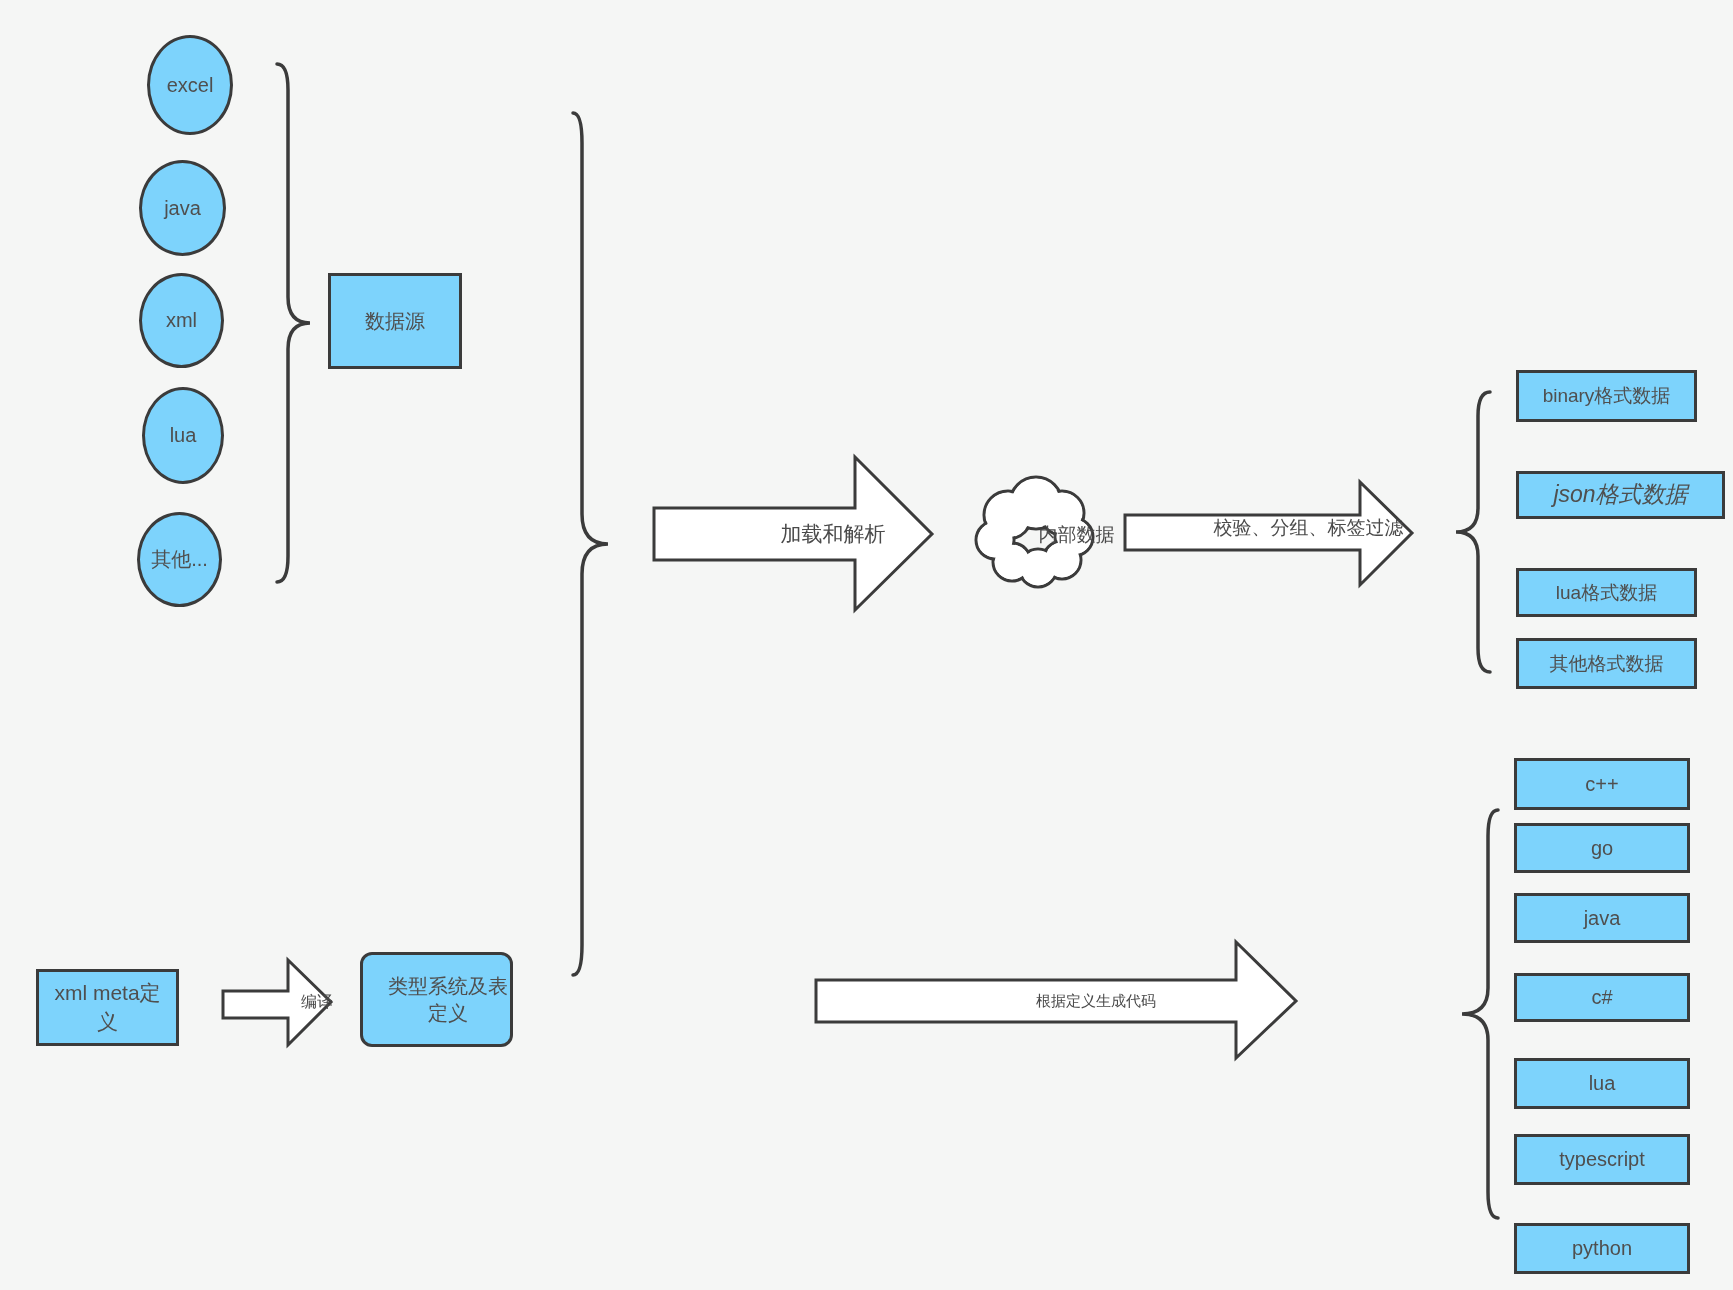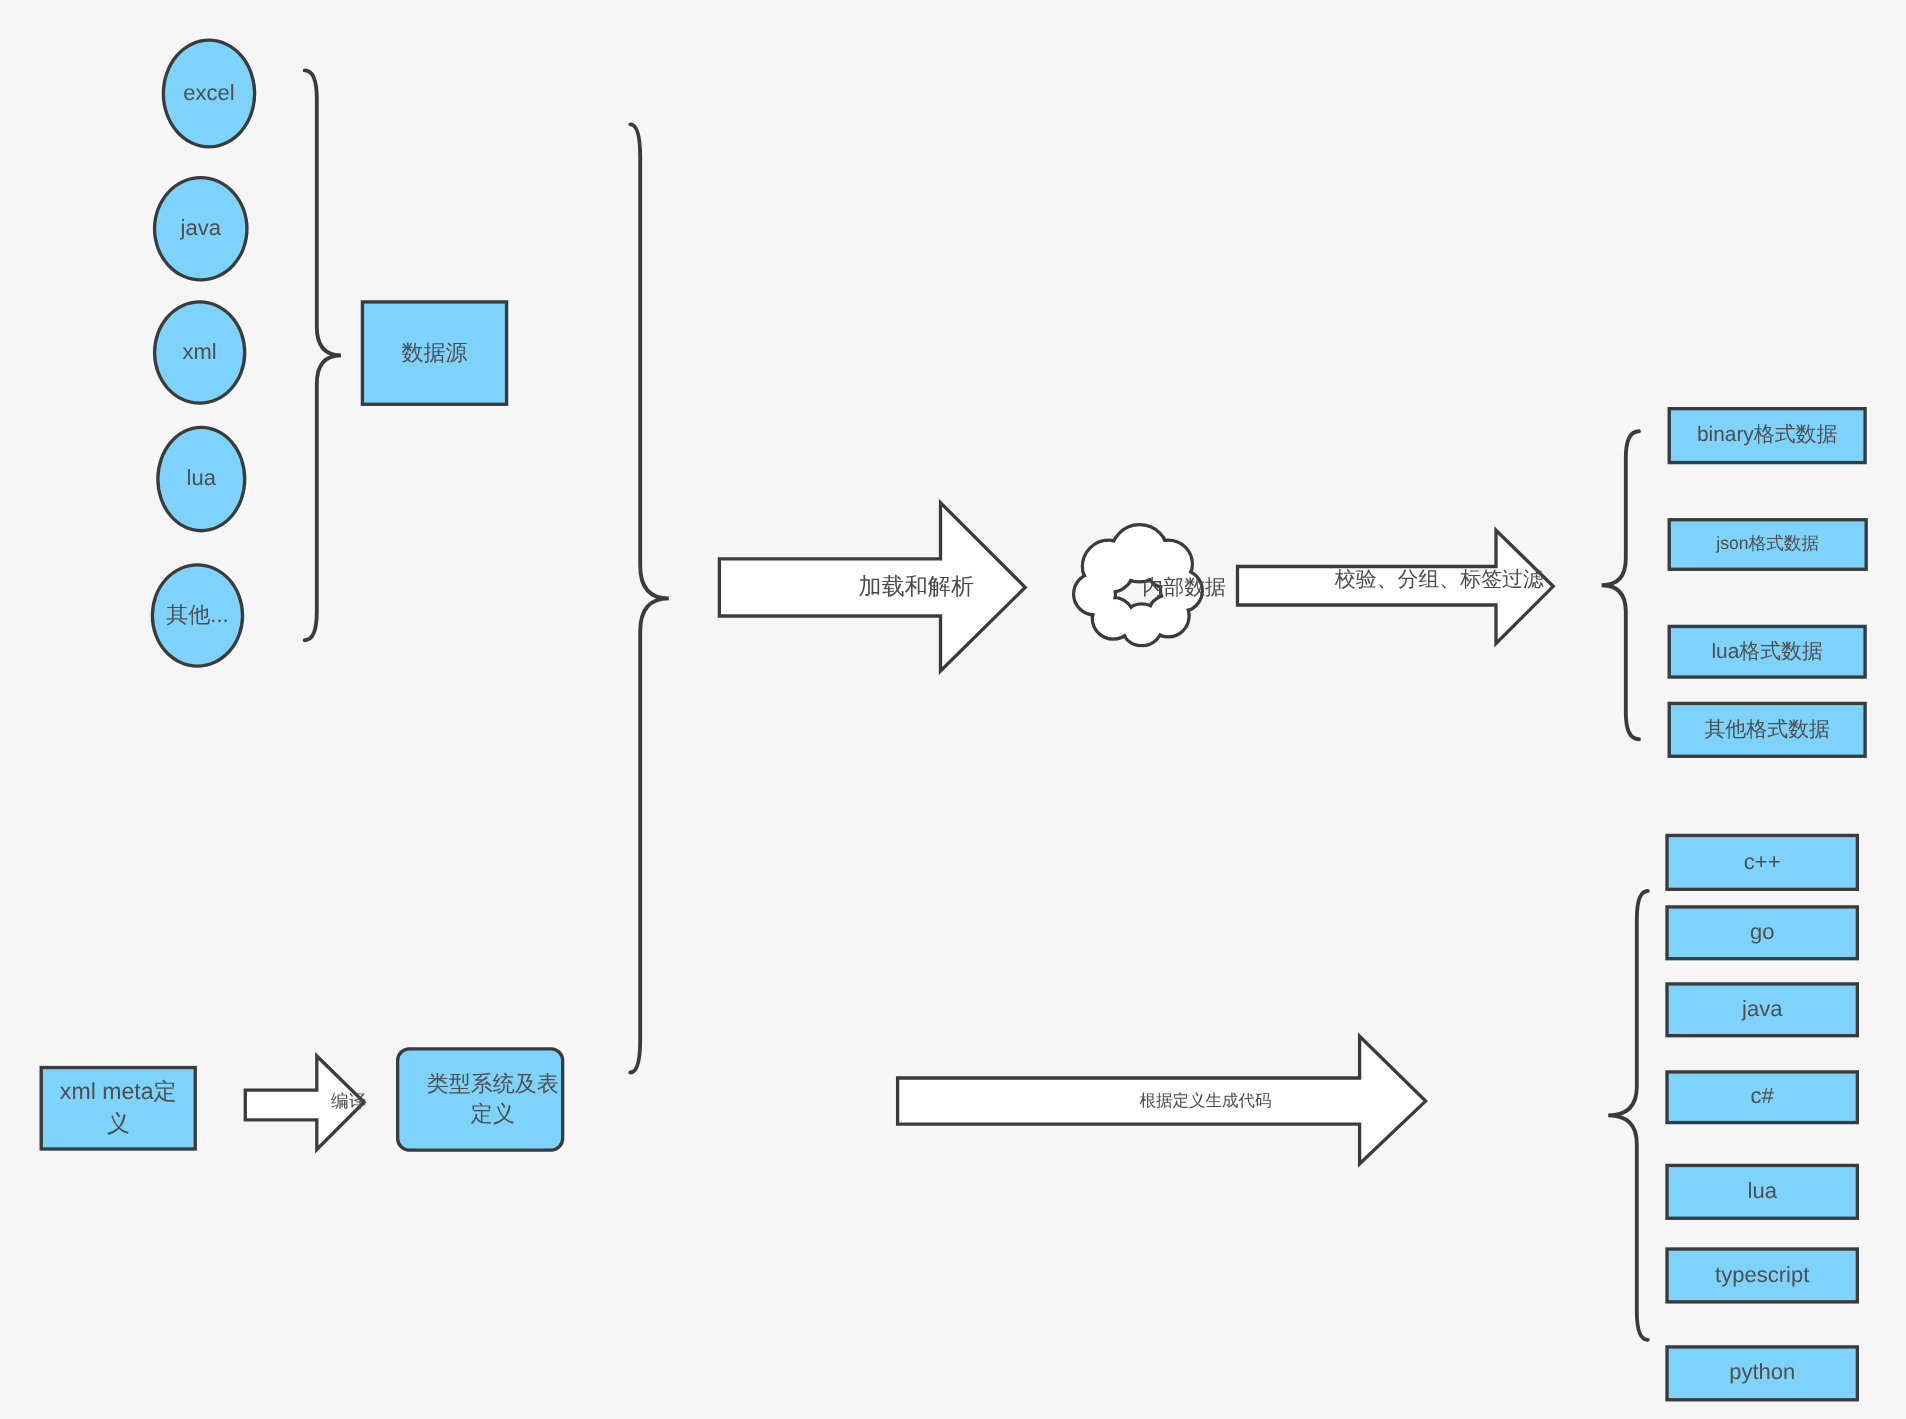--- a/index.html
+++ b/index.html
@@ -101,21 +101,21 @@
     <span>其他...</span>
   </div>
 
   <div class="node rect" style="left:328px;top:273px;width:134px;height:96px;">
     <span>数据源</span>
   </div>
 
   <div class="node rect" style="left:1516px;top:370px;width:181px;height:52px;font-size:19px;">
     <span>binary格式数据</span>
   </div>
-  <div class="node rect" style="left:1516px;top:471px;width:182px;height:48px;font-size:16px;">
+  <div class="node rect" style="left:1516px;top:471px;width:209px;height:48px;font-size:23px;font-style:italic;">
     <span>json格式数据</span>
   </div>
   <div class="node rect" style="left:1516px;top:568px;width:181px;height:49px;font-size:19px;">
     <span>lua格式数据</span>
   </div>
   <div class="node rect" style="left:1516px;top:638px;width:181px;height:51px;font-size:19px;">
     <span>其他格式数据</span>
   </div>
 
   <div class="node rect" style="left:36px;top:969px;width:143px;height:77px;font-size:21px;">

